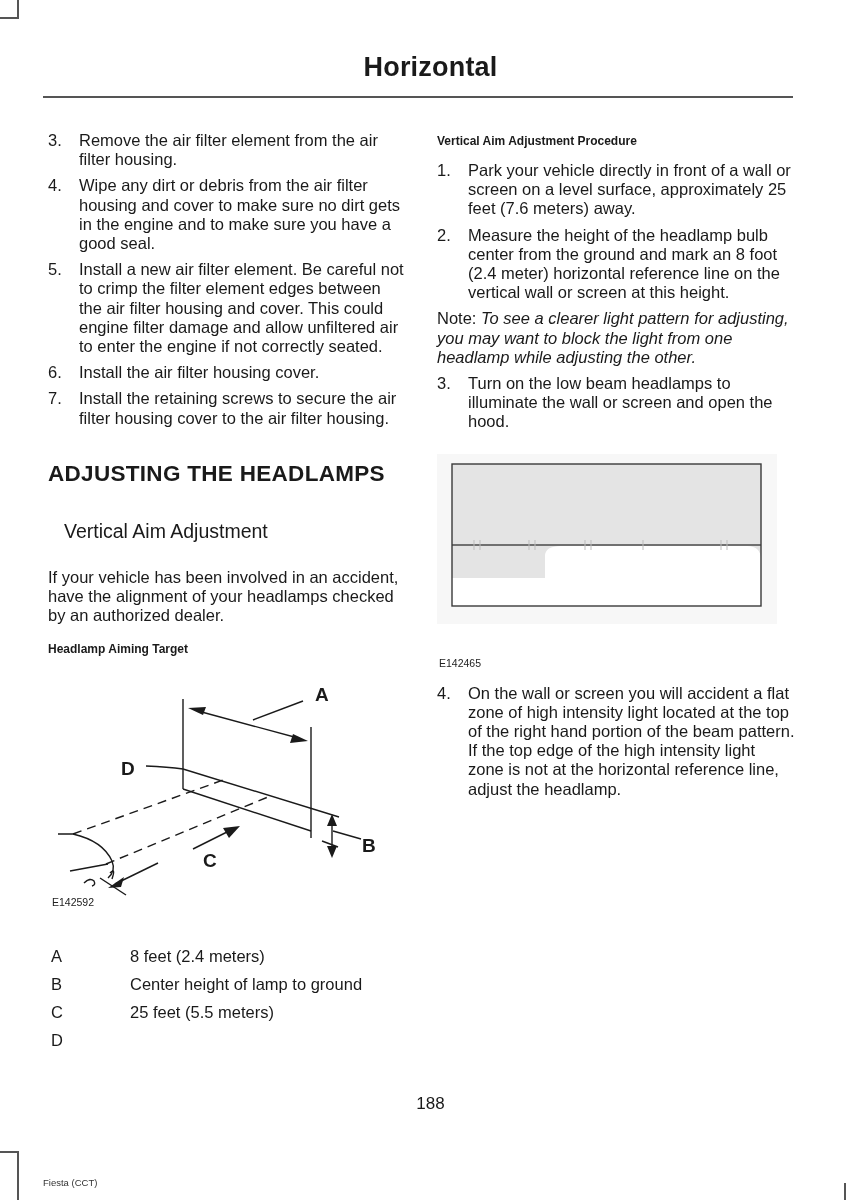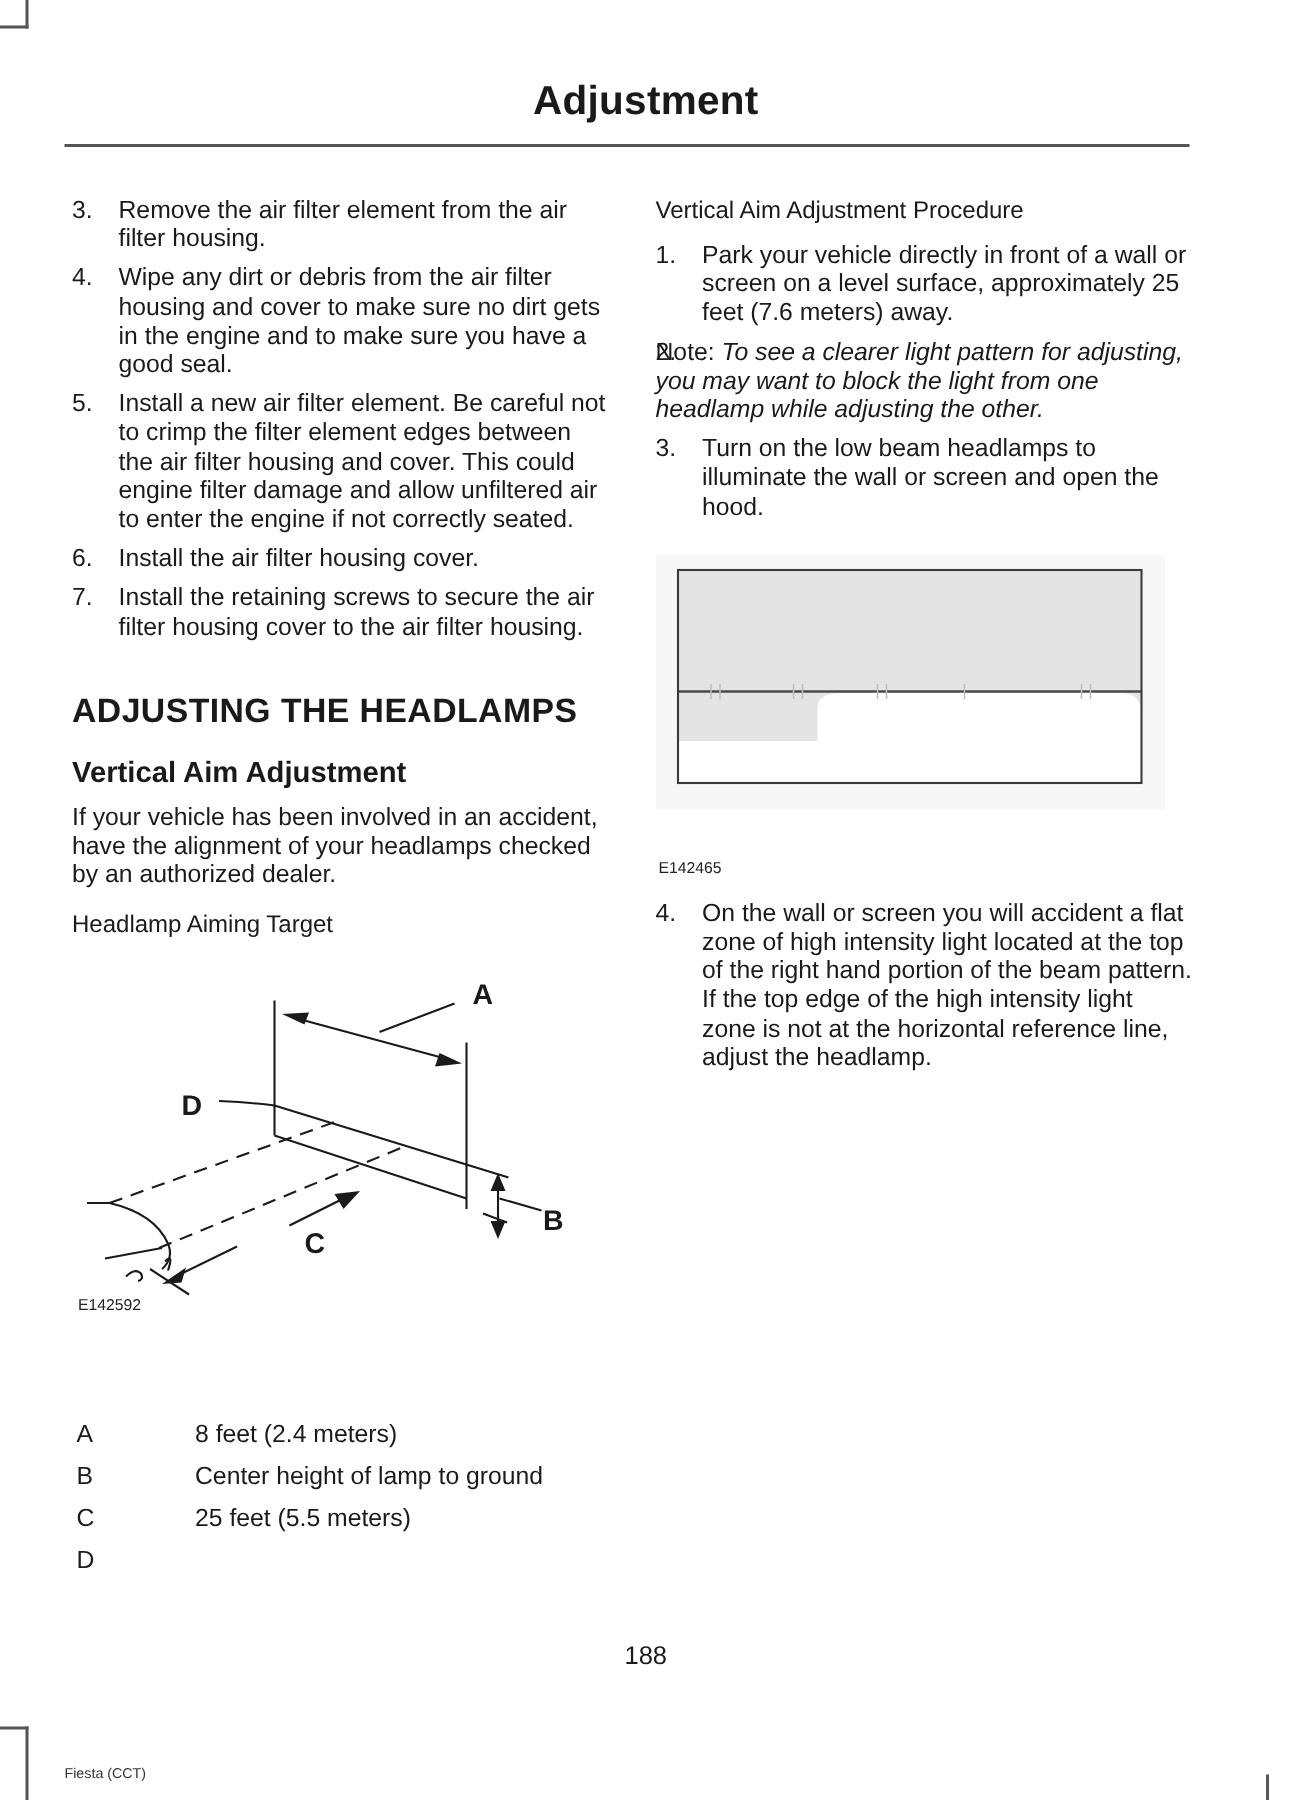--- a/index.html
+++ b/index.html
@@ -12,41 +12,41 @@
   .header-title { position: absolute; left: 0; width: 861px; top: 52px; text-align: center;
                   font-size: 27px; font-weight: bold; letter-spacing: 0.2px; }
   .header-rule { position: absolute; left: 43px; width: 750px; top: 96px; height: 2px; background: #555; }
   .col { position: absolute; top: 131px; font-size: 16.5px; line-height: 19.2px; }
   .col-left { left: 48px; width: 358px; }
   .col-right { left: 437px; width: 358px; }
   ol.steps { list-style: none; margin: 0; padding: 0; }
   ol.steps li { position: relative; padding-left: 31px; margin-bottom: 7px; }
   ol.steps li .num { position: absolute; left: 0; top: 0; }
   .h1 { font-size: 22.5px; font-weight: 900; letter-spacing: 0.3px; margin: 0; line-height: 26px; }
-  .h2 { font-size: 19.5px; font-weight: bold; margin: 0; line-height: 23px; }
-  .h3 { font-size: 16px; font-weight: normal; margin: 0; line-height: 20px; }
+  .h2 { font-size: 19.5px; font-weight: normal; margin: 16px; line-height: 23px; }
+  .h3 { font-size: 12px; font-weight: bold; margin: 0; line-height: 20px; }
   p { margin: 0; }
   .note b { font-weight: normal; }
   .note i { font-style: italic; }
   .figure { position: relative; }
   .fig-code { font-size: 10.5px; font-family: "Liberation Sans", sans-serif; color: #222; }
   .legend { position: absolute; left: 48px; top: 942px; font-size: 16.5px; line-height: 28px; }
   .legend-row { display: flex; }
   .legend-row .k { width: 79px; padding-left: 3px; }
   .page-number { position: absolute; left: 0; width: 861px; top: 1094px; text-align: center; font-size: 17px; }
   .footer-label { position: absolute; left: 43px; top: 1177px; font-size: 9.5px; color: #333; }
 </style>
 </head>
 <body>
 
 <div class="crop crop-tl"></div>
 <div class="crop crop-bl"></div>
 <div class="crop crop-br"></div>
 
-<div class="header-title">Adjustment</div>
+<div class="header-title">Horizontal</div>
 <div class="header-rule"></div>
 
 <div class="col col-left">
   <ol class="steps">
     <li><span class="num">3.</span><span>Remove the air filter element from the air filter housing.</span></li>
     <li><span class="num">4.</span><span>Wipe any dirt or debris from the air filter housing and cover to make sure no dirt gets in the engine and to make sure you have a good seal.</span></li>
     <li><span class="num">5.</span><span>Install a new air filter element. Be careful not to crimp the filter element edges between the air filter housing and cover. This could engine filter damage and allow unfiltered air to enter the engine if not correctly seated.</span></li>
     <li><span class="num">6.</span><span>Install the air filter housing cover.</span></li>
     <li><span class="num">7.</span><span>Install the retaining screws to secure the air filter housing cover to the air filter housing.</span></li>
   </ol>
@@ -132,21 +132,21 @@
   <div class="legend-row">
       <span class="k">D</span>
     </div>
 </div>
 
 <div class="col col-right">
   <h3 class="h3">Vertical Aim Adjustment Procedure</h3>
   <div style="height:10px"></div>
   <ol class="steps">
     <li><span class="num">1.</span><span>Park your vehicle directly in front of a wall or screen on a level surface, approximately 25 feet (7.6 meters) away.</span></li>
-    <li><span class="num">2.</span></li>
+    <li><span class="num">2.</span><span>Measure the height of the headlamp bulb center from the ground and mark an 8 foot (2.4 meter) horizontal reference line on the vertical wall or screen at this height.</span></li>
   </ol>
   <p class="note" style="margin-bottom:7px;"><b>Note:</b> <i>To see a clearer light pattern for adjusting, you may want to block the light from one headlamp while adjusting the other.</i></p>
   <ol class="steps">
     <li><span class="num">3.</span><span>Turn on the low beam headlamps to illuminate the wall or screen and open the hood.</span></li>
   </ol>
 
   <div class="figure" style="width:340px;height:230px;margin-top:22px;">
     <svg width="340" height="170" viewBox="0 0 340 170" style="position:absolute;left:0;top:0;">
       <rect x="0" y="0" width="340" height="170" fill="#f7f7f7"></rect>
       <rect x="15" y="10" width="309" height="142" fill="#e4e4e4" stroke="none"></rect>

